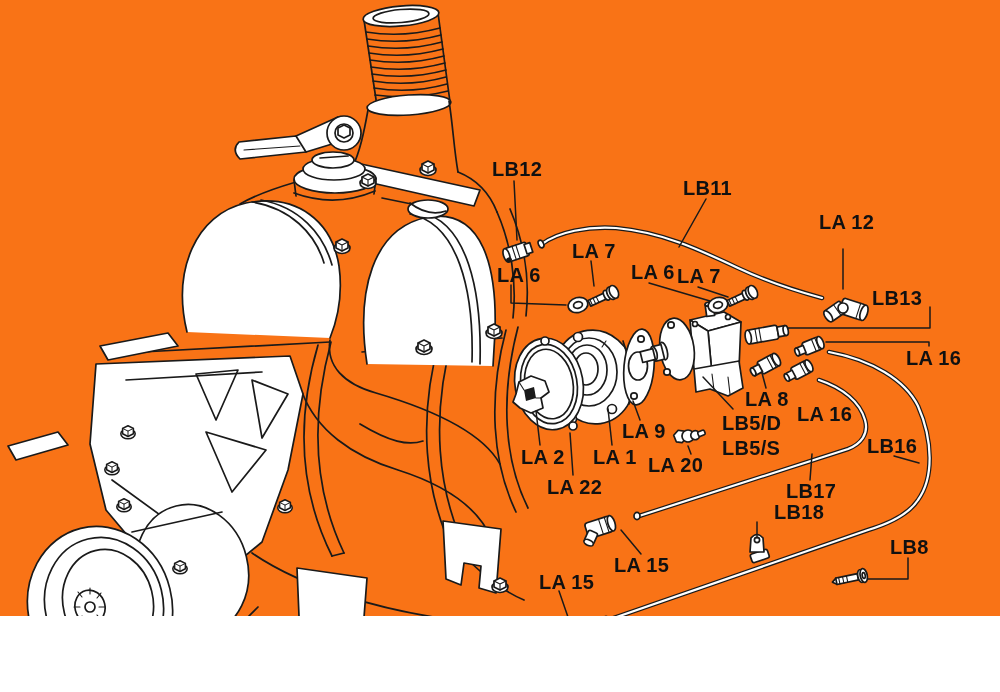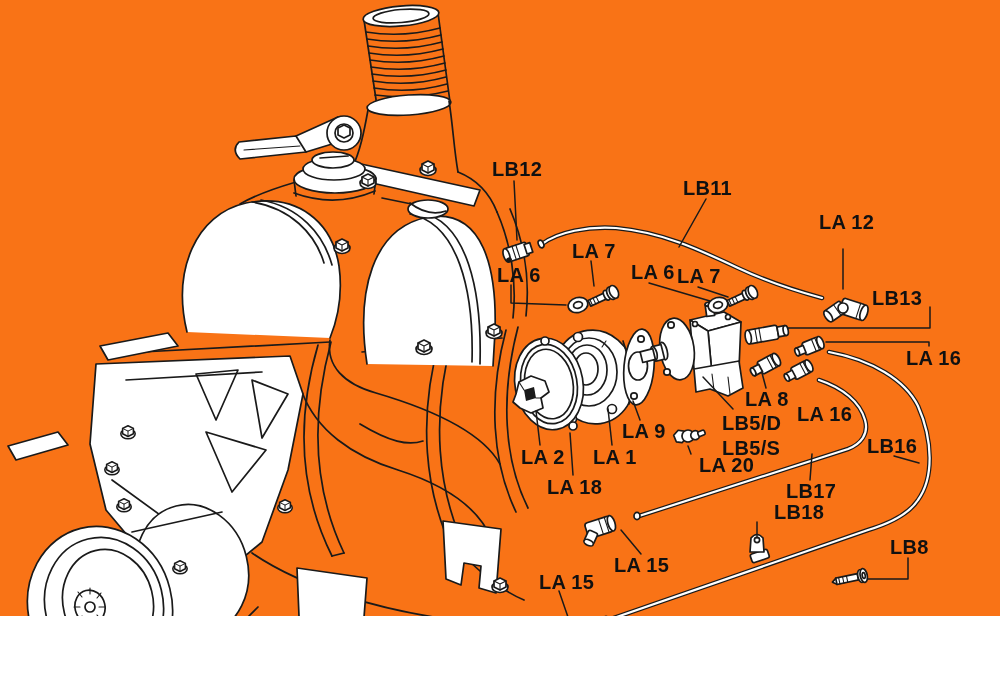--- a/index.html
+++ b/index.html
@@ -397,22 +397,22 @@
   <div class="lbl" style="left:677px;top:266px">LA 7</div>
   <div class="lbl" style="left:819px;top:212px">LA 12</div>
   <div class="lbl" style="left:872px;top:288px">LB13</div>
   <div class="lbl" style="left:906px;top:348px">LA 16</div>
   <div class="lbl" style="left:745px;top:389px">LA 8</div>
   <div class="lbl" style="left:722px;top:413px">LB5/D</div>
   <div class="lbl" style="left:722px;top:438px">LB5/S</div>
   <div class="lbl" style="left:622px;top:421px">LA 9</div>
   <div class="lbl" style="left:521px;top:447px">LA 2</div>
   <div class="lbl" style="left:593px;top:447px">LA 1</div>
-  <div class="lbl" style="left:547px;top:477px">LA 18</div>
-  <div class="lbl" style="left:699px;top:455px">LA 20</div>
+  <div class="lbl" style="left:547px;top:477px">LA 22</div>
+  <div class="lbl" style="left:648px;top:455px">LA 20</div>
   <div class="lbl" style="left:786px;top:481px">LB17</div>
   <div class="lbl" style="left:867px;top:436px">LB16</div>
   <div class="lbl" style="left:797px;top:404px">LA 16</div>
   <div class="lbl" style="left:774px;top:502px">LB18</div>
   <div class="lbl" style="left:614px;top:555px">LA 15</div>
   <div class="lbl" style="left:539px;top:572px">LA 15</div>
   <div class="lbl" style="left:890px;top:537px">LB8</div>
 </div>
 
 </body></html>

